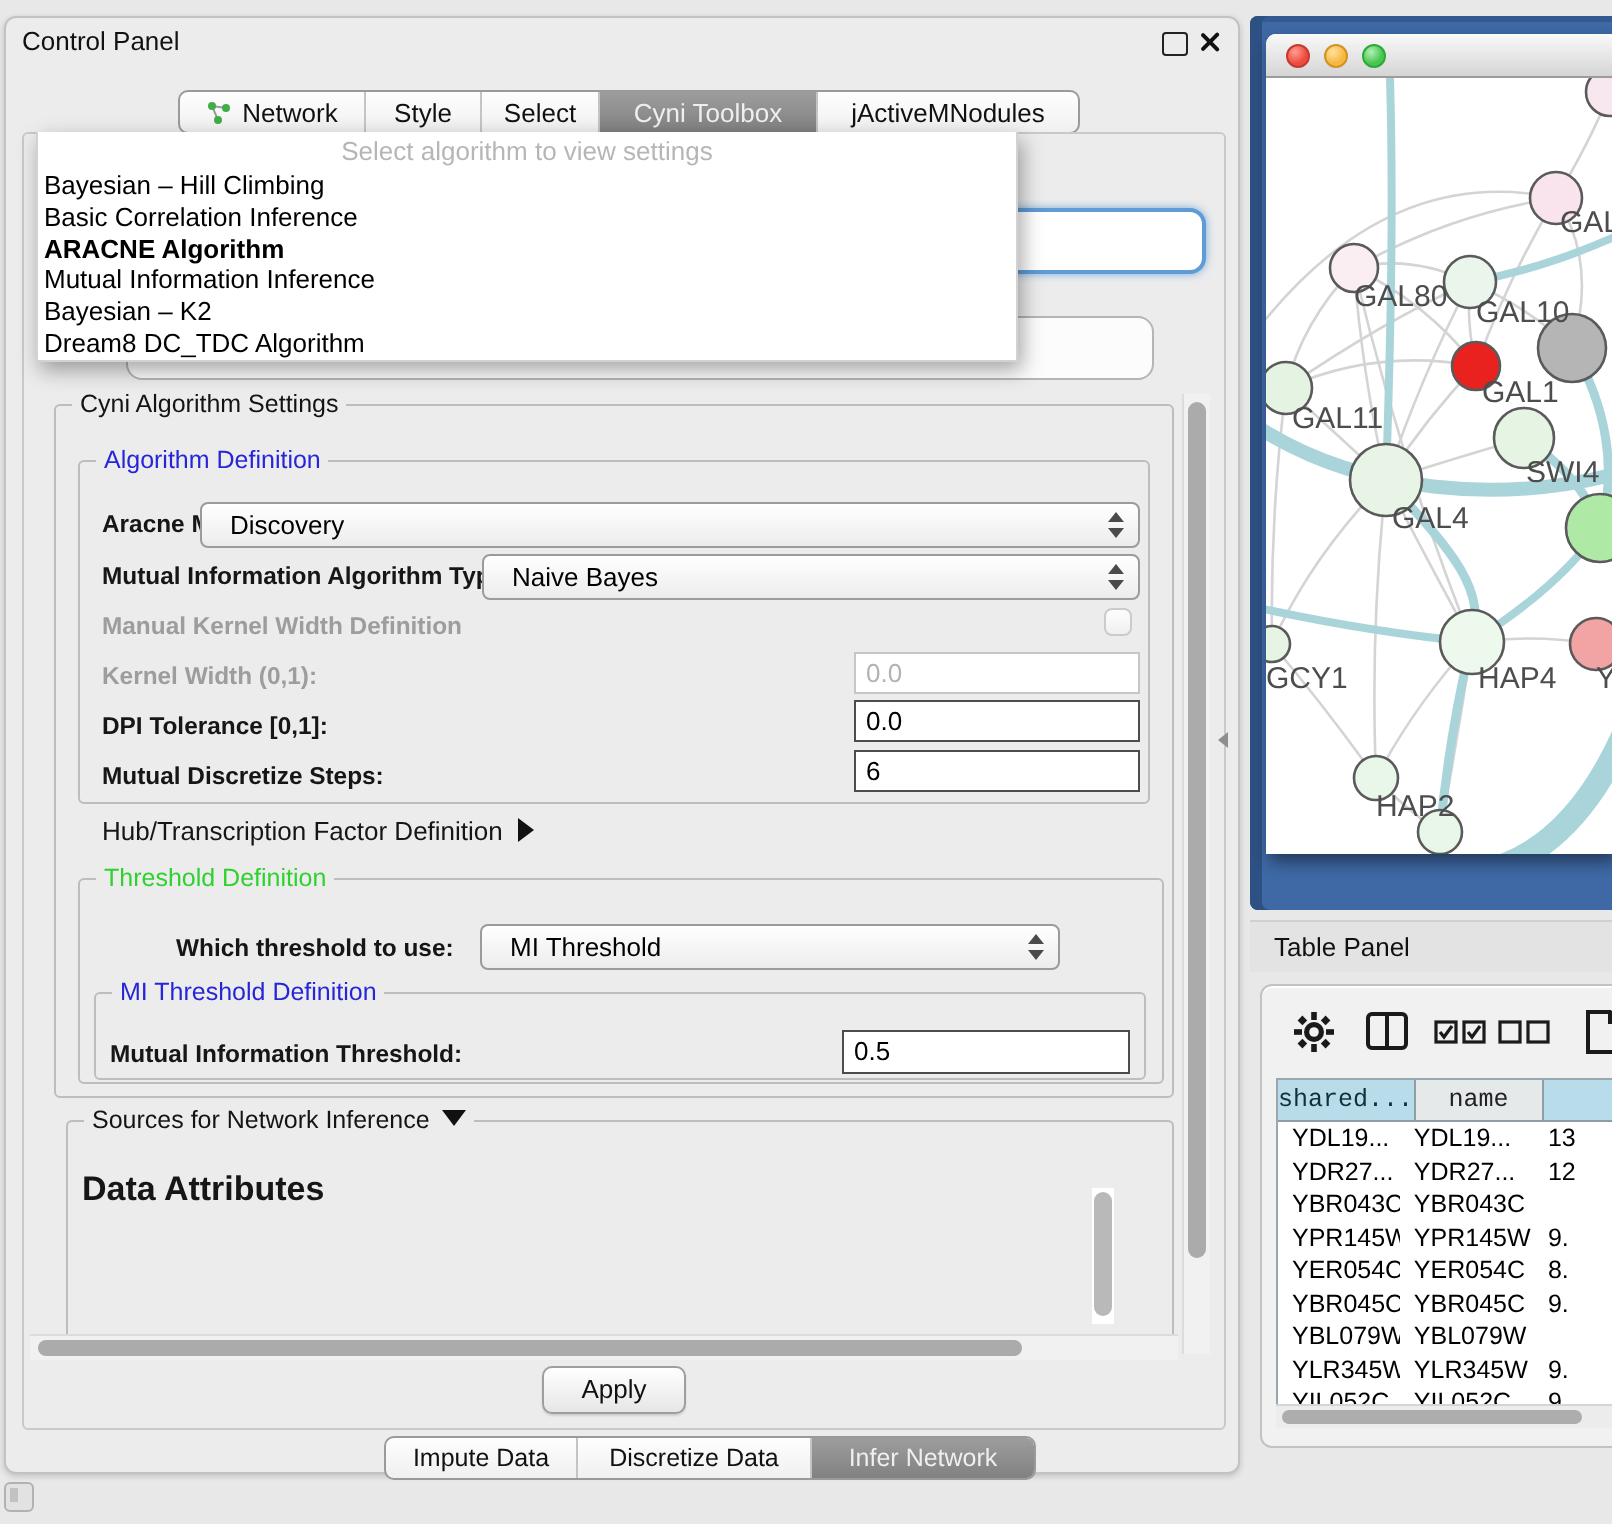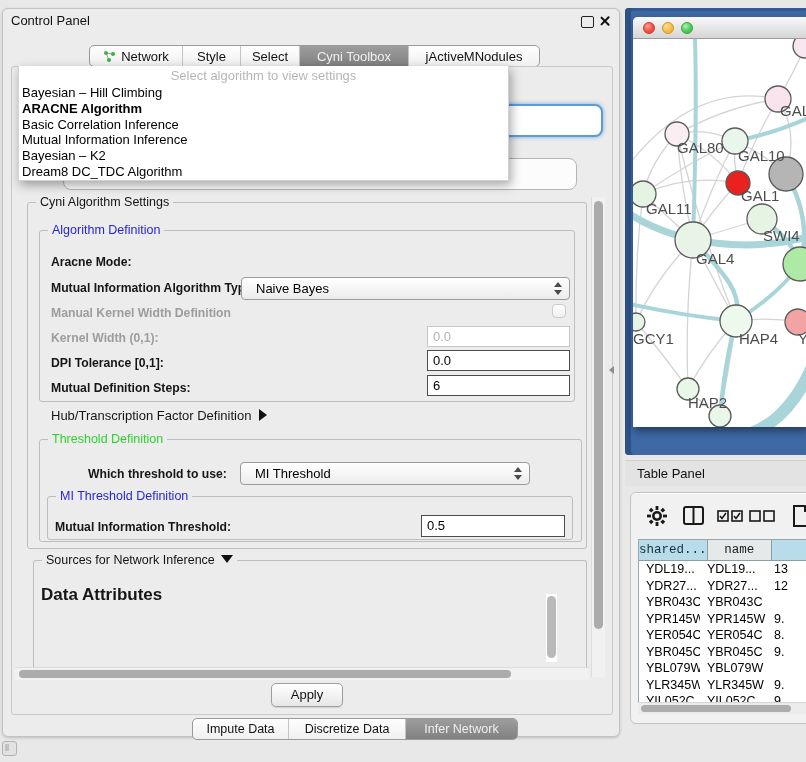--- a/index.html
+++ b/index.html
@@ -173,54 +173,58 @@
 
     <div id="frag-combo1" class="abs"></div>
     <div id="frag-combo2" class="abs">
       <span>gal filtered.sif default node</span>
     </div>
 
     <div id="popup" class="abs">
       <div class="placeholder">Select algorithm to view settings</div>
       <div>
           <div class="pop-item">Bayesian – Hill Climbing</div>
+          <div class="pop-item">Basic Correlation Inference</div>
           <div class="pop-item bold">ARACNE Algorithm</div>
-          <div class="pop-item">Basic Correlation Inference</div>
           <div class="pop-item">Mutual Information Inference</div>
           <div class="pop-item">Bayesian – K2</div>
           <div class="pop-item">Dream8 DC_TDC Algorithm</div>
         </div>
     </div>
 
     <div class="group" style="left:24px;top:193px;width:558px;height:345px">
       <span class="gtitle">Cyni Algorithm Settings</span>
     </div>
 
     <div class="group" style="left:36px;top:221px;width:534px;height:170px">
       <span class="gtitle blue">Algorithm Definition</span>
     </div>
 
     <div class="lbl abs" style="left:48px;top:246px">Aracne Mode:</div>
+    <div class="combo" style="left:97px;top:242px;width:470px">
+      <span>Discovery</span>
+      <span class="stepper"></span>
+    </div>
 
     <div class="lbl abs" style="left:48px;top:272px">Mutual Information Algorithm Type:</div>
     <div class="combo" style="left:238px;top:268px;width:329px">
       <span>Naive Bayes</span>
       <span class="stepper"></span>
     </div>
 
     <div class="lbl dis abs" style="left:48px;top:297px">Manual Kernel Width Definition</div>
     <div class="checkbox" style="left:549px;top:295px"></div>
 
     <div class="lbl dis abs" style="left:48px;top:322px">Kernel Width (0,1):</div>
     <div class="field dis" style="left:424px;top:317px;width:143px">0.0</div>
 
     <div class="lbl abs" style="left:48px;top:347px">DPI Tolerance [0,1]:</div>
     <div class="field" style="left:424px;top:341px;width:143px">0.0</div>
 
-    <div class="lbl abs" style="left:48px;top:372px">Mutual Definition Steps:</div>
+    <div class="lbl abs" style="left:48px;top:372px">Mutual Discretize Steps:</div>
     <div class="field" style="left:424px;top:366px;width:143px">6</div>
 
     <div class="lbl plain abs" style="left:48px;top:399px">
       <span>Hub/Transcription Factor Definition</span><span class="tri-right"></span>
     </div>
 
     <div class="group" style="left:36px;top:430px;width:541px;height:101px">
       <span class="gtitle green">Threshold Definition</span>
     </div>
     <div class="lbl abs" style="left:85px;top:458px">Which threshold to use:</div>

